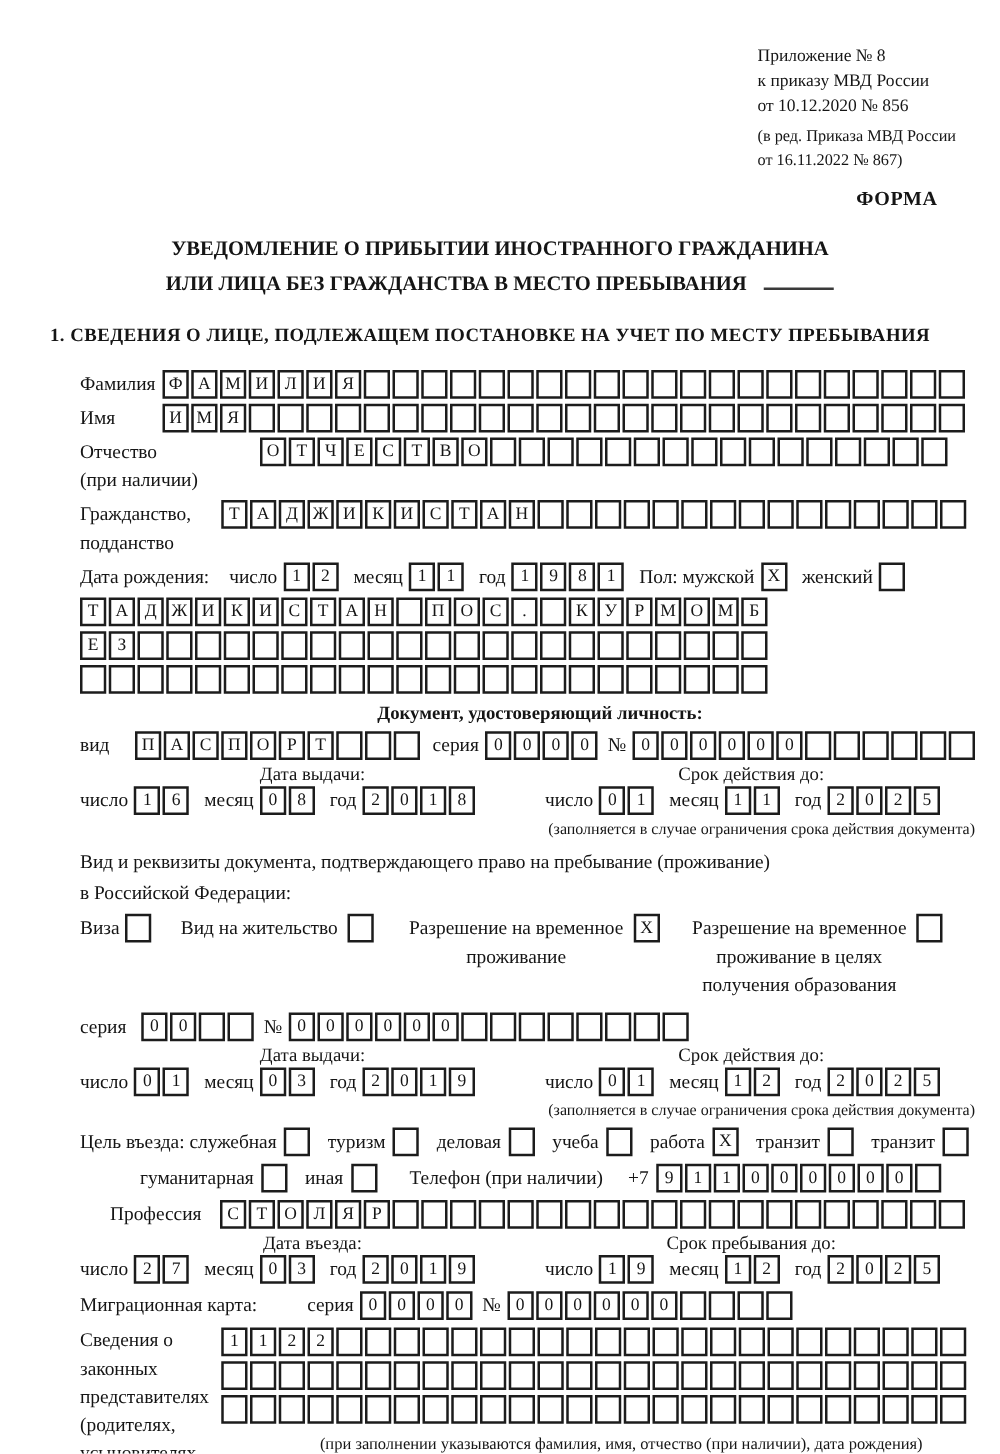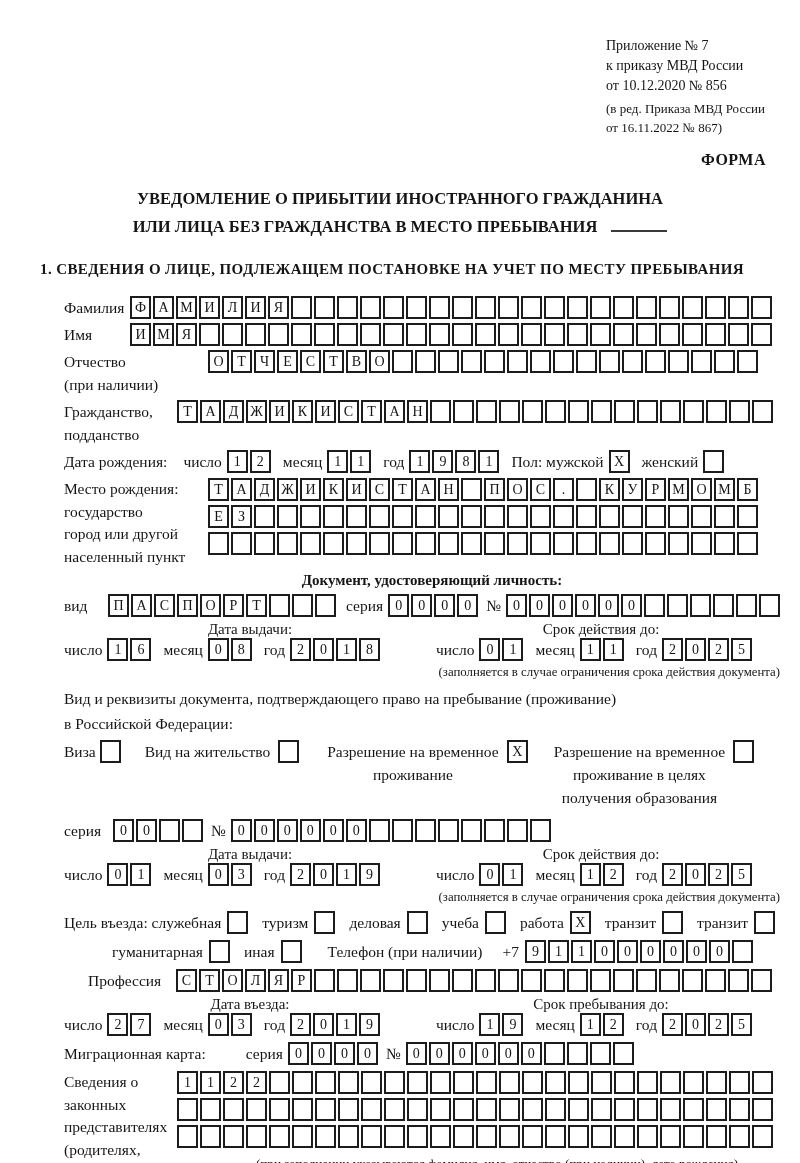--- a/index.html
+++ b/index.html
@@ -2,21 +2,21 @@
 <html><head>
 <meta charset="utf-8">
 <style>
   html,body{margin:0;padding:0;background:#fff;}
   body{width:800px;height:1163px;font-family:"Liberation Serif",serif;color:#151515;}
   .page{position:relative;width:800px;height:1163px;overflow:hidden;background:#fff;}
 
   
   .annex{margin:36px 34px 0 auto;width:160px;font-size:14px;line-height:20px;}
   .annex-note{font-size:13px;line-height:19px;margin-top:3px;}
-  .forma{font-weight:bold;font-size:16px;text-align:right;padding-right:34px;margin-top:14px;letter-spacing:.5px;}
+  .forma{font-weight:bold;font-size:16px;text-align:right;padding-right:50px;margin-top:14px;letter-spacing:.5px;}
 
   
   .title{margin-top:16px;text-align:center;font-weight:bold;font-size:16.5px;line-height:28px;}
   .blank-line{display:inline-block;width:56px;border-bottom:2.5px solid #3a3a3a;height:14px;margin-left:14px;}
   .section-title{margin:20px 24px 0 40px;font-weight:bold;font-size:15px;letter-spacing:.4px;}
 
   
   .form{margin:18px 0 0 64px;font-size:15.5px;white-space:nowrap;}
   .row{display:flex;align-items:center;margin-bottom:4px;}
   .row.top{align-items:flex-start;}
@@ -53,21 +53,21 @@
   .indent48{margin-left:48px;}
 
   .rep-note{font-size:13.2px;text-align:center;width:690px;margin:8px 0 0 40px;}
 </style>
 </head>
 <body>
 
 <div class="page">
 
   <div class="annex">
-    <div>Приложение № 7</div>
+    <div>Приложение № 8</div>
     <div>к приказу МВД России</div>
     <div>от 10.12.2020 № 856</div>
     <div class="annex-note">
       <div>(в ред. Приказа МВД России</div>
       <div>от 16.11.2022 № 867)</div>
     </div>
   </div>
 
   <div class="forma">ФОРМА</div>
 
@@ -239,26 +239,20 @@
       <div class="cells">
           <span class="cell">X</span>
         </div>
       <span class="dlbl dgap">женский</span>
       <div class="cells">
           <span class="cell"></span>
         </div>
     </div>
 
     <div class="row top stack" style="margin-top:5px;">
-      <div class="lbl-col w144 small-lh">
-        <div>Место рождения:</div>
-        <div>государство</div>
-        <div>город или другой</div>
-        <div>населенный пункт</div>
-      </div>
       <div>
         <div class="cells">
             <span class="cell">Т</span>
             <span class="cell">А</span>
             <span class="cell">Д</span>
             <span class="cell">Ж</span>
             <span class="cell">И</span>
             <span class="cell">К</span>
             <span class="cell">И</span>
             <span class="cell">С</span>

